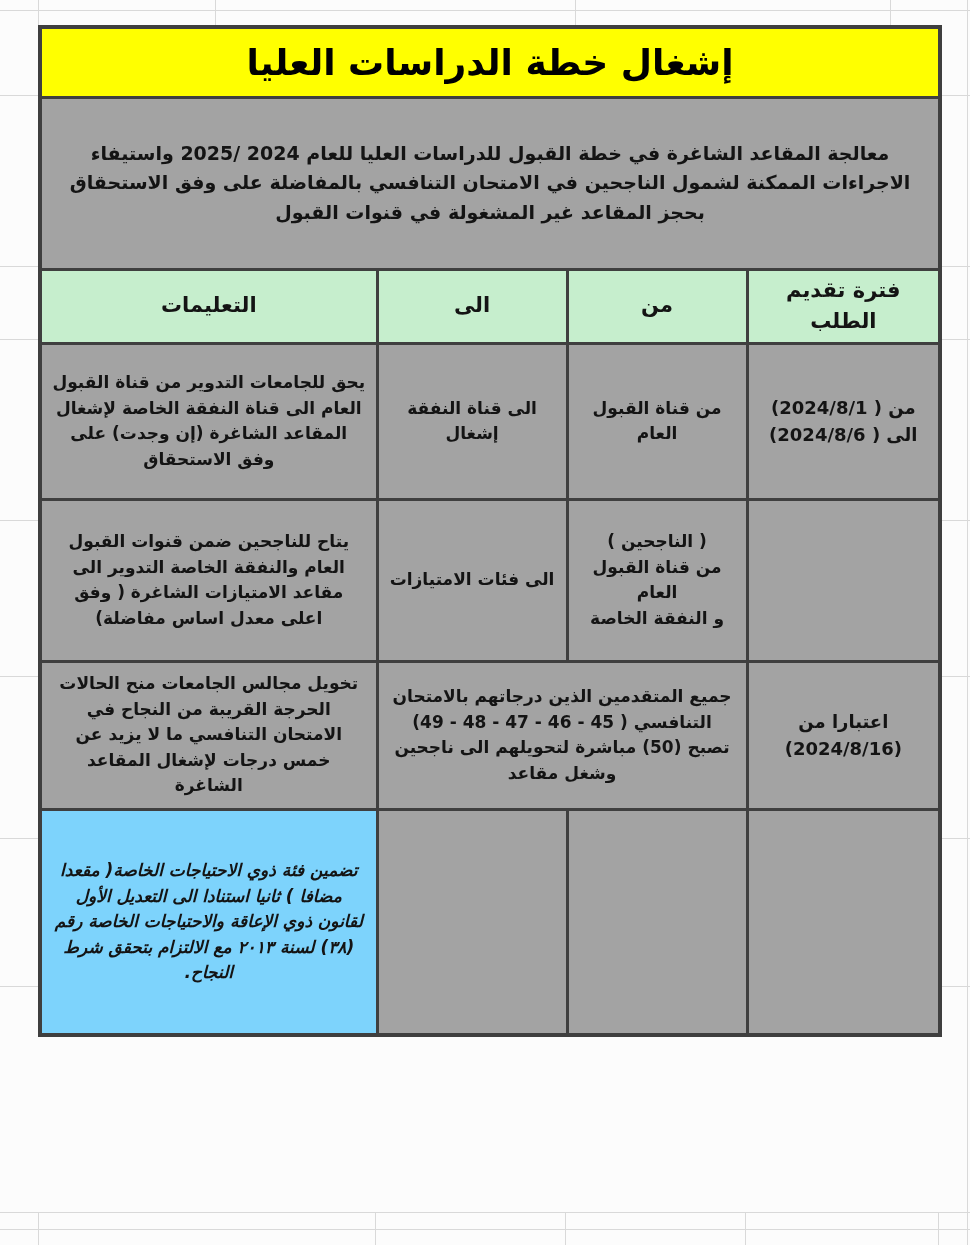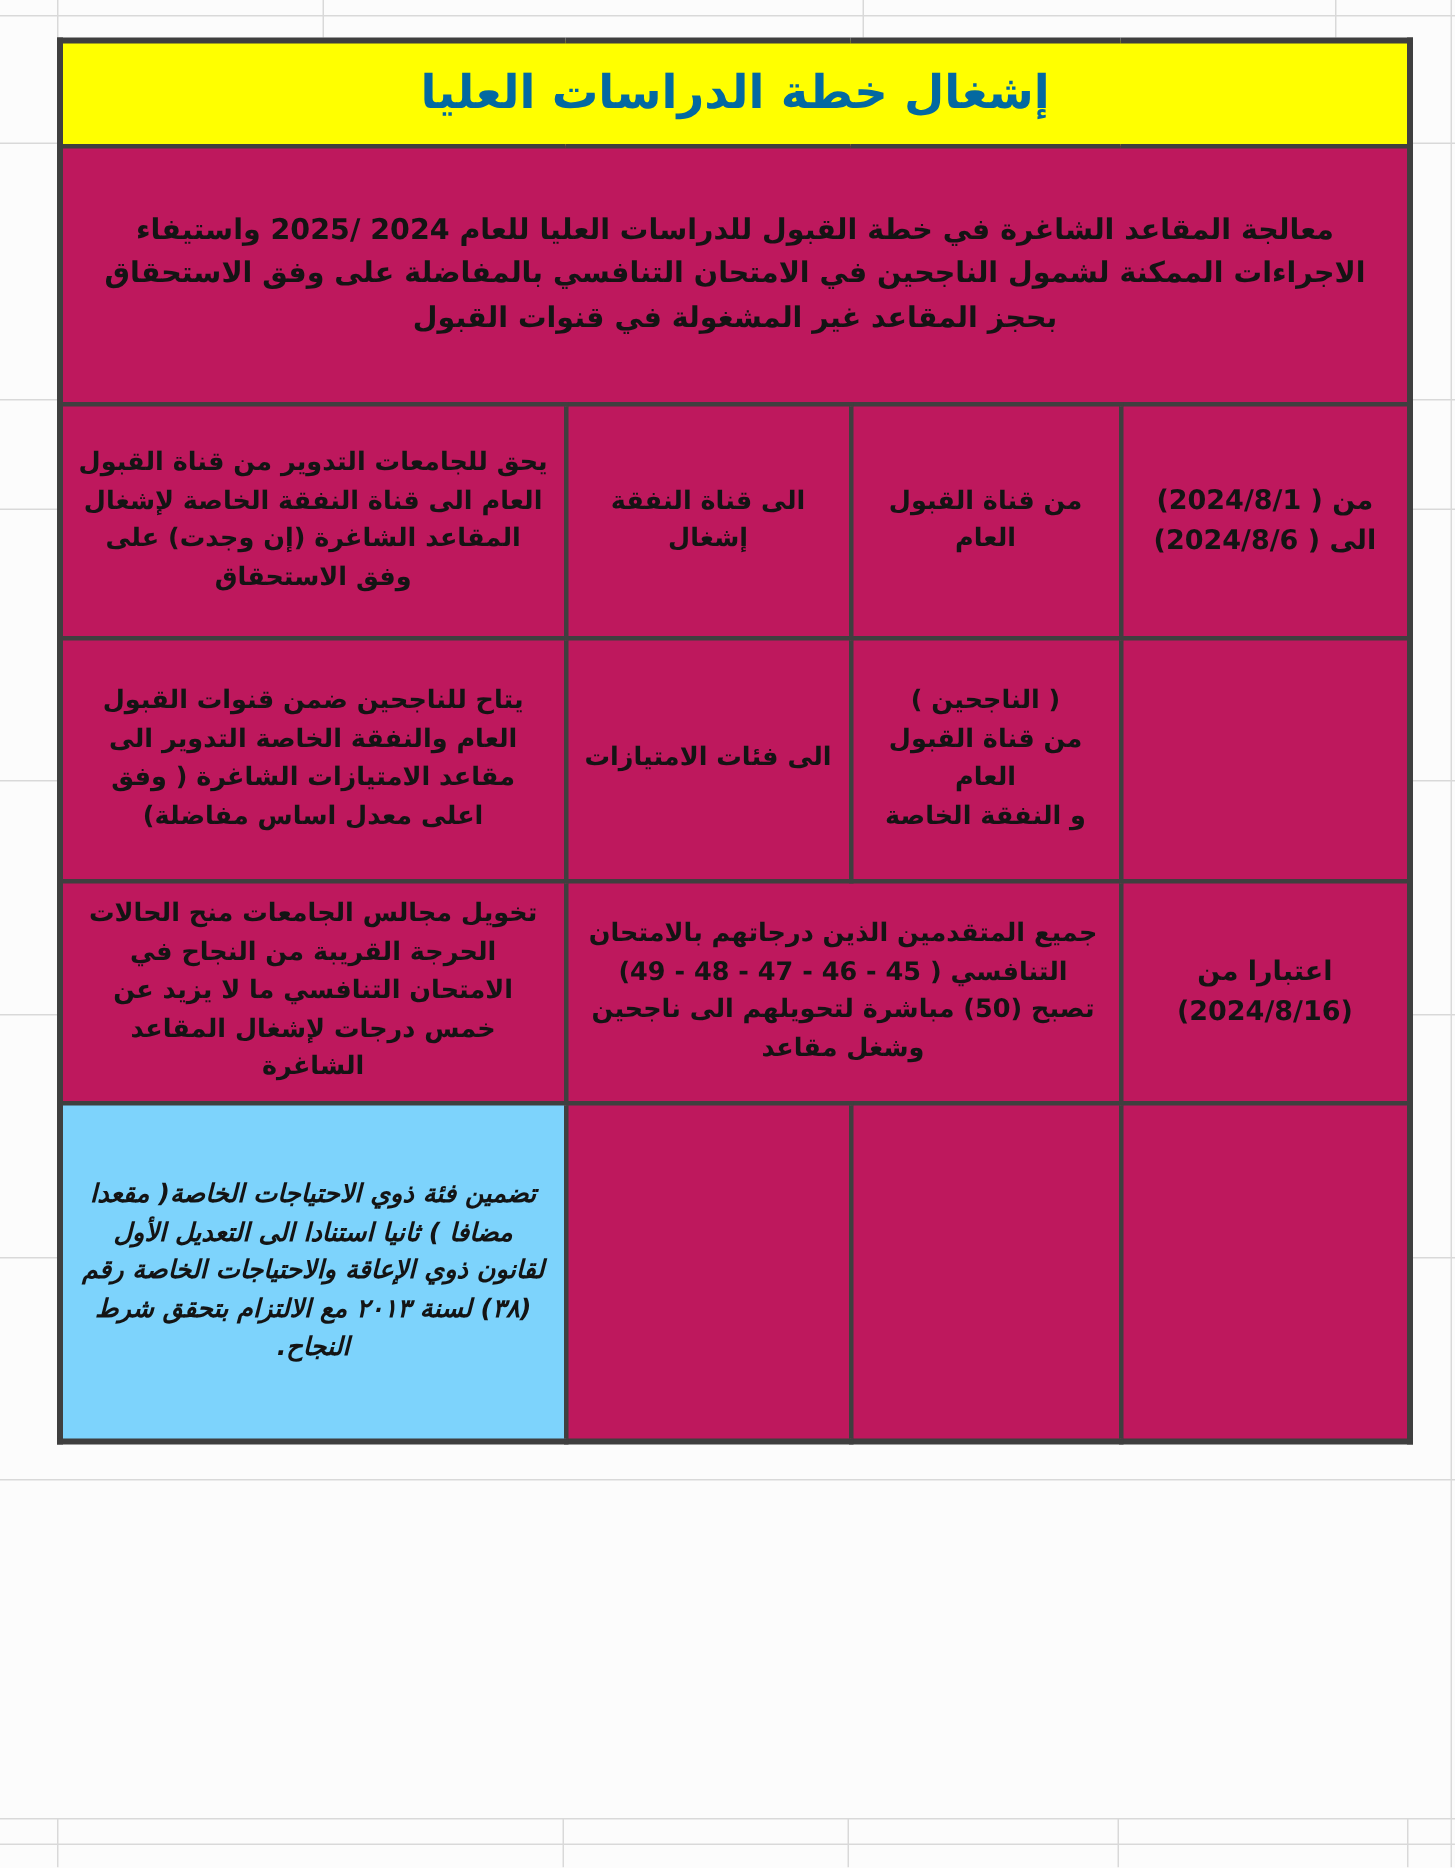--- a/index.html
+++ b/index.html
@@ -18,34 +18,34 @@
     position: absolute;
     left: 38px; top: 25px;
     width: 900px;
     border-collapse: collapse;
     table-layout: fixed;
     direction: rtl;
   }
   table.sheet, table.sheet td { border: 3px solid #3f3f3f; }
   table.sheet { border-width: 4px; }
   td {
-    background: #be185d;
+    background: #a3a3a3;
     text-align: center;
     vertical-align: middle;
     font-weight: bold;
     color: #141414;
     padding: 4px 10px;
     white-space: pre-line;
     font-size: 17px;
     line-height: 1.5;
   }
   td.title-cell {
     background: #ffff00;
-    color: #0369a1;
-    font-size: 31px;
+    color: #000000;
+    font-size: 36px;
     line-height: 1.2;
   }
   td.intro-cell  { font-size: 19px; line-height: 1.55; }
   td.header-cell { background: #c6eecd; font-size: 21px; }
   td.date-cell   { font-size: 18px; }
   td.highlight   { background: #7dd3fc; font-style: italic; }
 </style>
 </head>
 <body>
 
@@ -80,20 +80,26 @@
 
   <tbody>
       <tr style="height:70px">
     <td colspan="4" class="title-cell">إشغال خطة الدراسات العليا</td>
   </tr>
 
   <tr style="height:172px">
     <td colspan="4" class="intro-cell">معالجة المقاعد الشاغرة في خطة القبول للدراسات العليا للعام 2024 /2025 واستيفاء الاجراءات الممكنة لشمول الناجحين في الامتحان التنافسي بالمفاضلة على وفق الاستحقاق بحجز المقاعد غير المشغولة في قنوات القبول</td>
   </tr>
 
+  <tr style="height:73px">
+    <td class="header-cell">فترة تقديم الطلب</td>
+    <td class="header-cell">من</td>
+    <td class="header-cell">الى</td>
+    <td class="header-cell">التعليمات</td>
+  </tr>
 
 
   <tr style="height:156px">
     <td class="date-cell">من ( 2024/8/1)
 الى ( 2024/8/6)</td>
     <td>من قناة القبول العام</td>
     <td>الى قناة النفقة إشغال</td>
     <td>يحق للجامعات التدوير من قناة القبول العام الى قناة النفقة الخاصة لإشغال المقاعد الشاغرة (إن وجدت) على وفق الاستحقاق</td>
   </tr>
 

